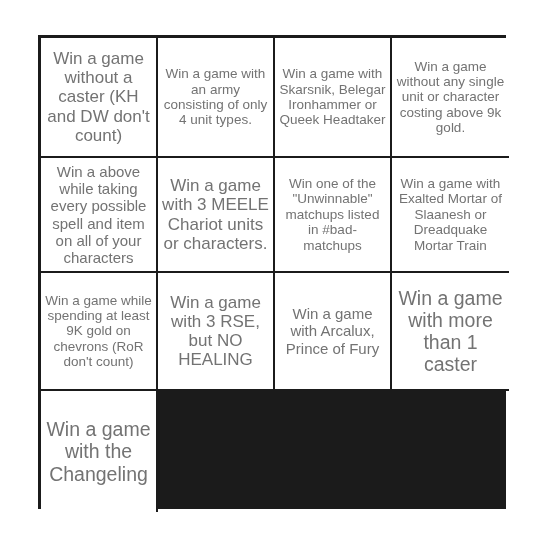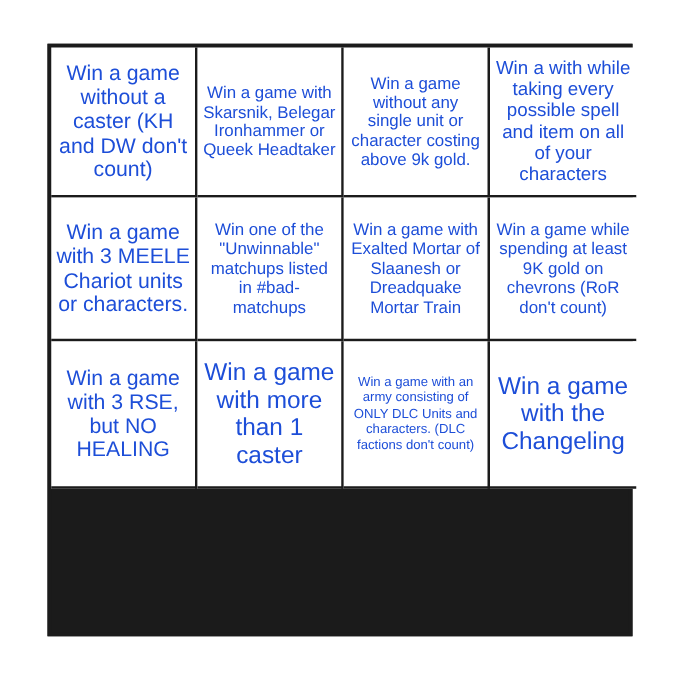--- a/index.html
+++ b/index.html
@@ -42,21 +42,21 @@
     text-align: center;
     overflow: hidden;
     padding: 2px 4px;
   }
   .bingo-cell:nth-child(4n) { border-right: none; }
   .bingo-cell:nth-child(n+13) { border-bottom: none; }
 
   .cell-text {
     display: block;
     width: 100%;
-    color: #1d4ed8;
+    color: #737373;
     line-height: 1.12;
     word-wrap: break-word;
     hyphens: none;
   }
 
   
   .sz-xl   { font-size: 19.5px; line-height: 1.13; }
   .sz-lg   { font-size: 17px;   line-height: 1.13; }
   .sz-md   { font-size: 15px;   line-height: 1.14; }
   .sz-sm   { font-size: 13.5px; line-height: 1.14; }
@@ -65,49 +65,52 @@
 </style>
 </head>
 <body>
 
 <div id="bingo-card">
 
   <div class="bingo-cell">
     <span class="cell-text sz-lg">Win a game without a caster (KH and DW don't count)</span>
   </div>
   <div class="bingo-cell">
+    <span class="cell-text sz-sm">Win a game with an army consisting of only 4 unit types.</span>
+  </div>
+  <div class="bingo-cell">
     <span class="cell-text sz-sm">Win a game with Skarsnik, Belegar Ironhammer or Queek Headtaker</span>
   </div>
   <div class="bingo-cell">
     <span class="cell-text sz-sm">Win a game without any single unit or character costing above 9k gold.</span>
   </div>
 
   <div class="bingo-cell">
-    <span class="cell-text sz-md">Win a with while taking every possible spell and item on all of your characters</span>
+    <span class="cell-text sz-md">Win a above while taking every possible spell and item on all of your characters</span>
   </div>
   <div class="bingo-cell">
     <span class="cell-text sz-lg">Win a game with 3 MEELE Chariot units or characters.</span>
   </div>
   <div class="bingo-cell">
     <span class="cell-text sz-sm">Win one of the "Unwinnable" matchups listed in #bad-matchups</span>
   </div>
 
   <div class="bingo-cell">
     <span class="cell-text sz-sm">Win a game with Exalted Mortar of Slaanesh or Dreadquake Mortar Train</span>
   </div>
   <div class="bingo-cell">
     <span class="cell-text sz-sm">Win a game while spending at least 9K gold on chevrons (RoR don't count)</span>
   </div>
   <div class="bingo-cell">
     <span class="cell-text sz-lg">Win a game with 3 RSE, but NO HEALING</span>
   </div>
 
   <div class="bingo-cell">
-    <span class="cell-text sz-xl">Win a game with more than 1 caster</span>
+    <span class="cell-text sz-md">Win a game with Arcalux, Prince of Fury</span>
   </div>
   <div class="bingo-cell">
-    <span class="cell-text sz-xxs">Win a game with an army consisting of ONLY DLC Units and characters. (DLC factions don't count)</span>
+    <span class="cell-text sz-xl">Win a game with more than 1 caster</span>
   </div>
   <div class="bingo-cell">
     <span class="cell-text sz-xl">Win a game with the Changeling</span>
   </div>
 
 </div>
 
 </body></html>

